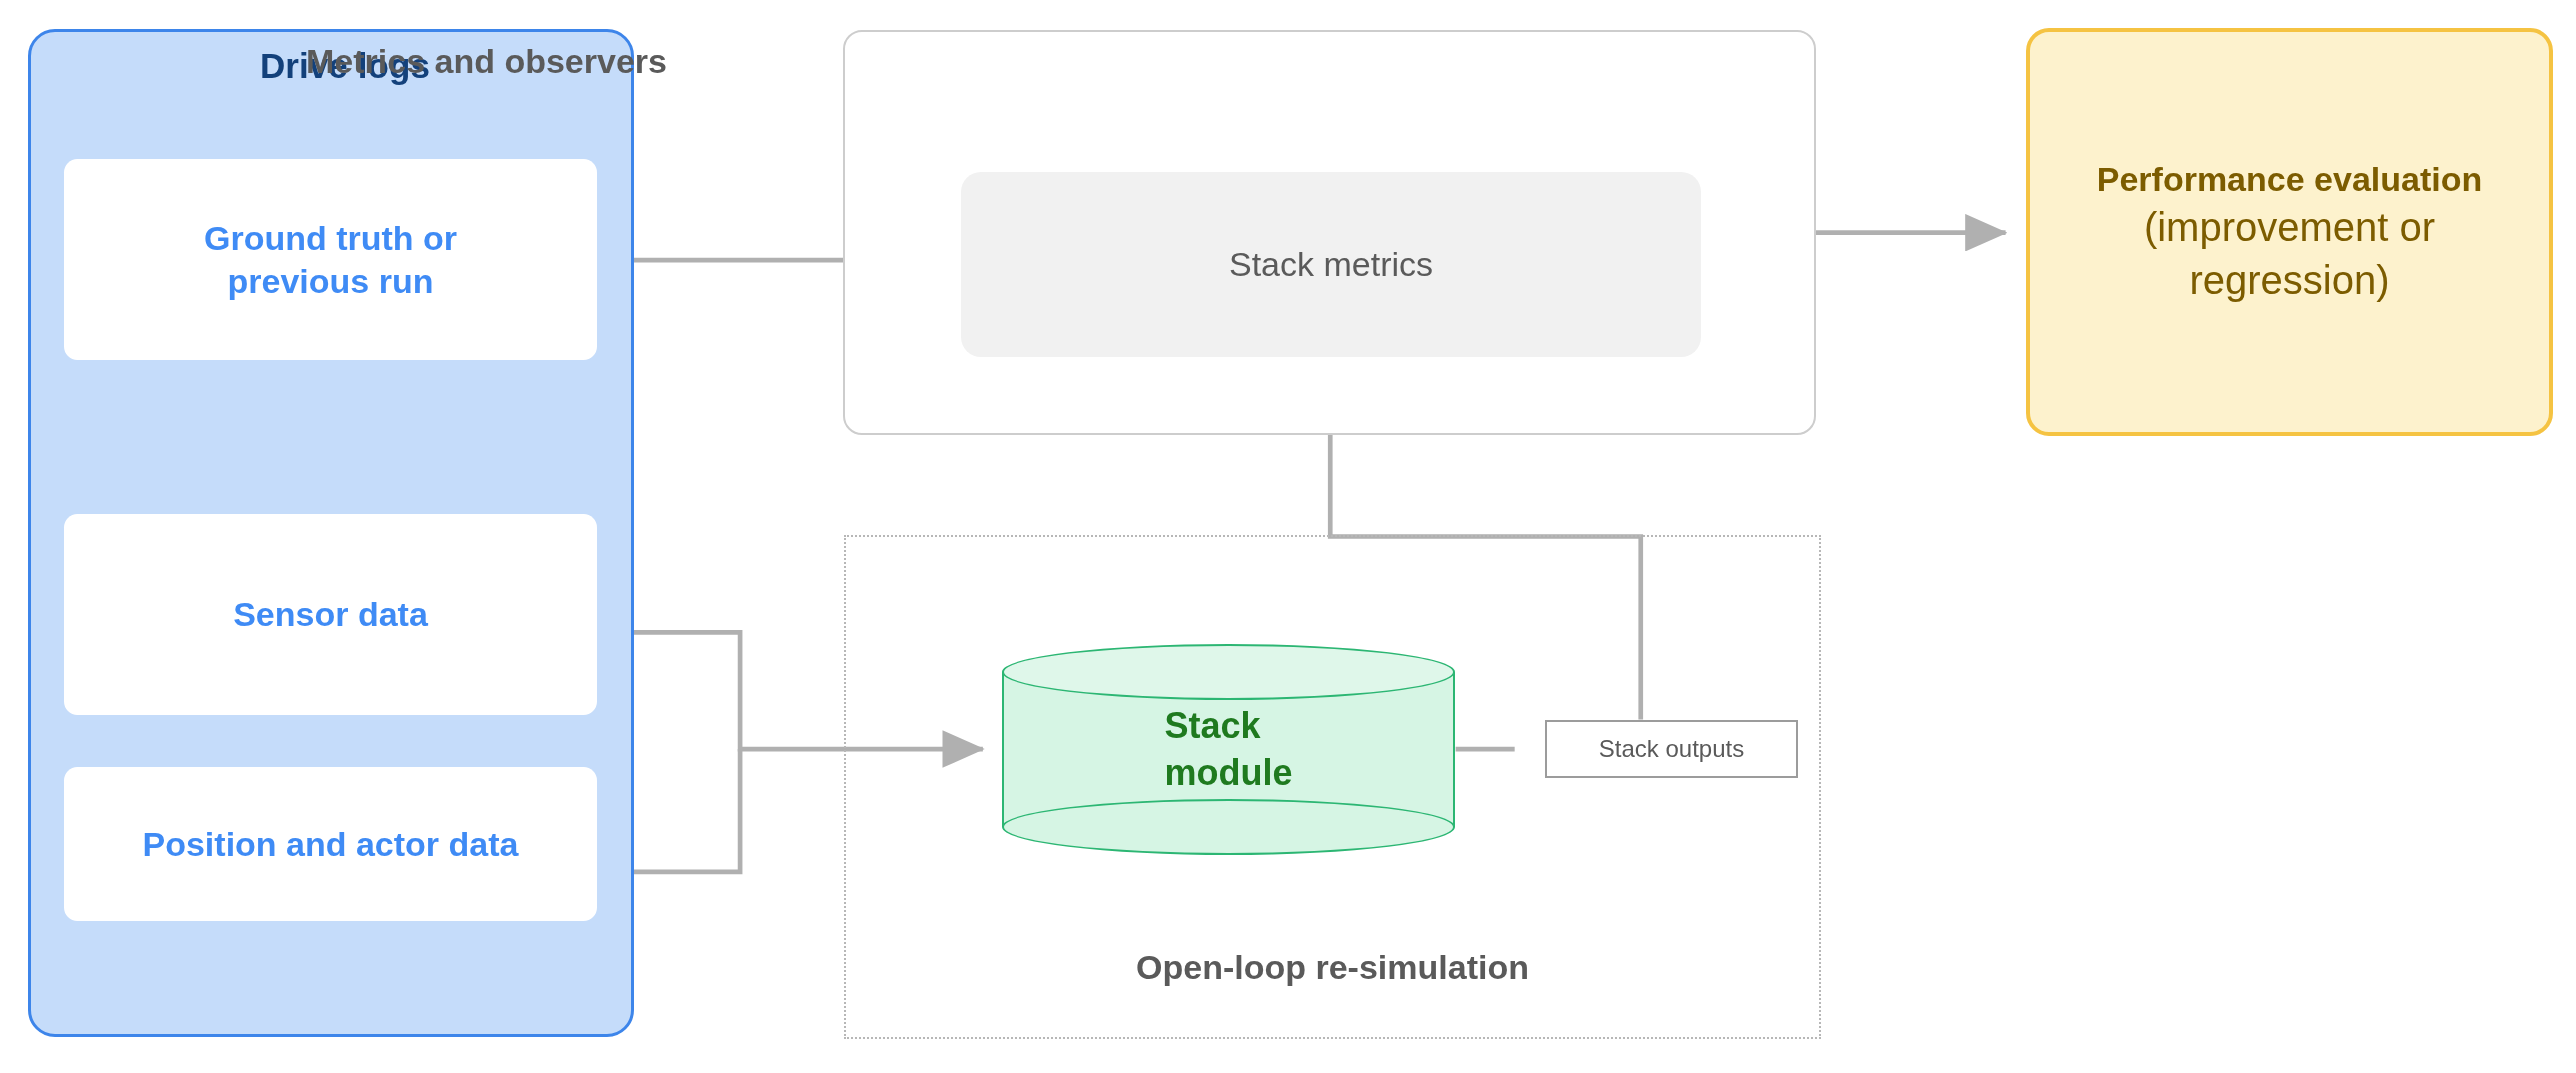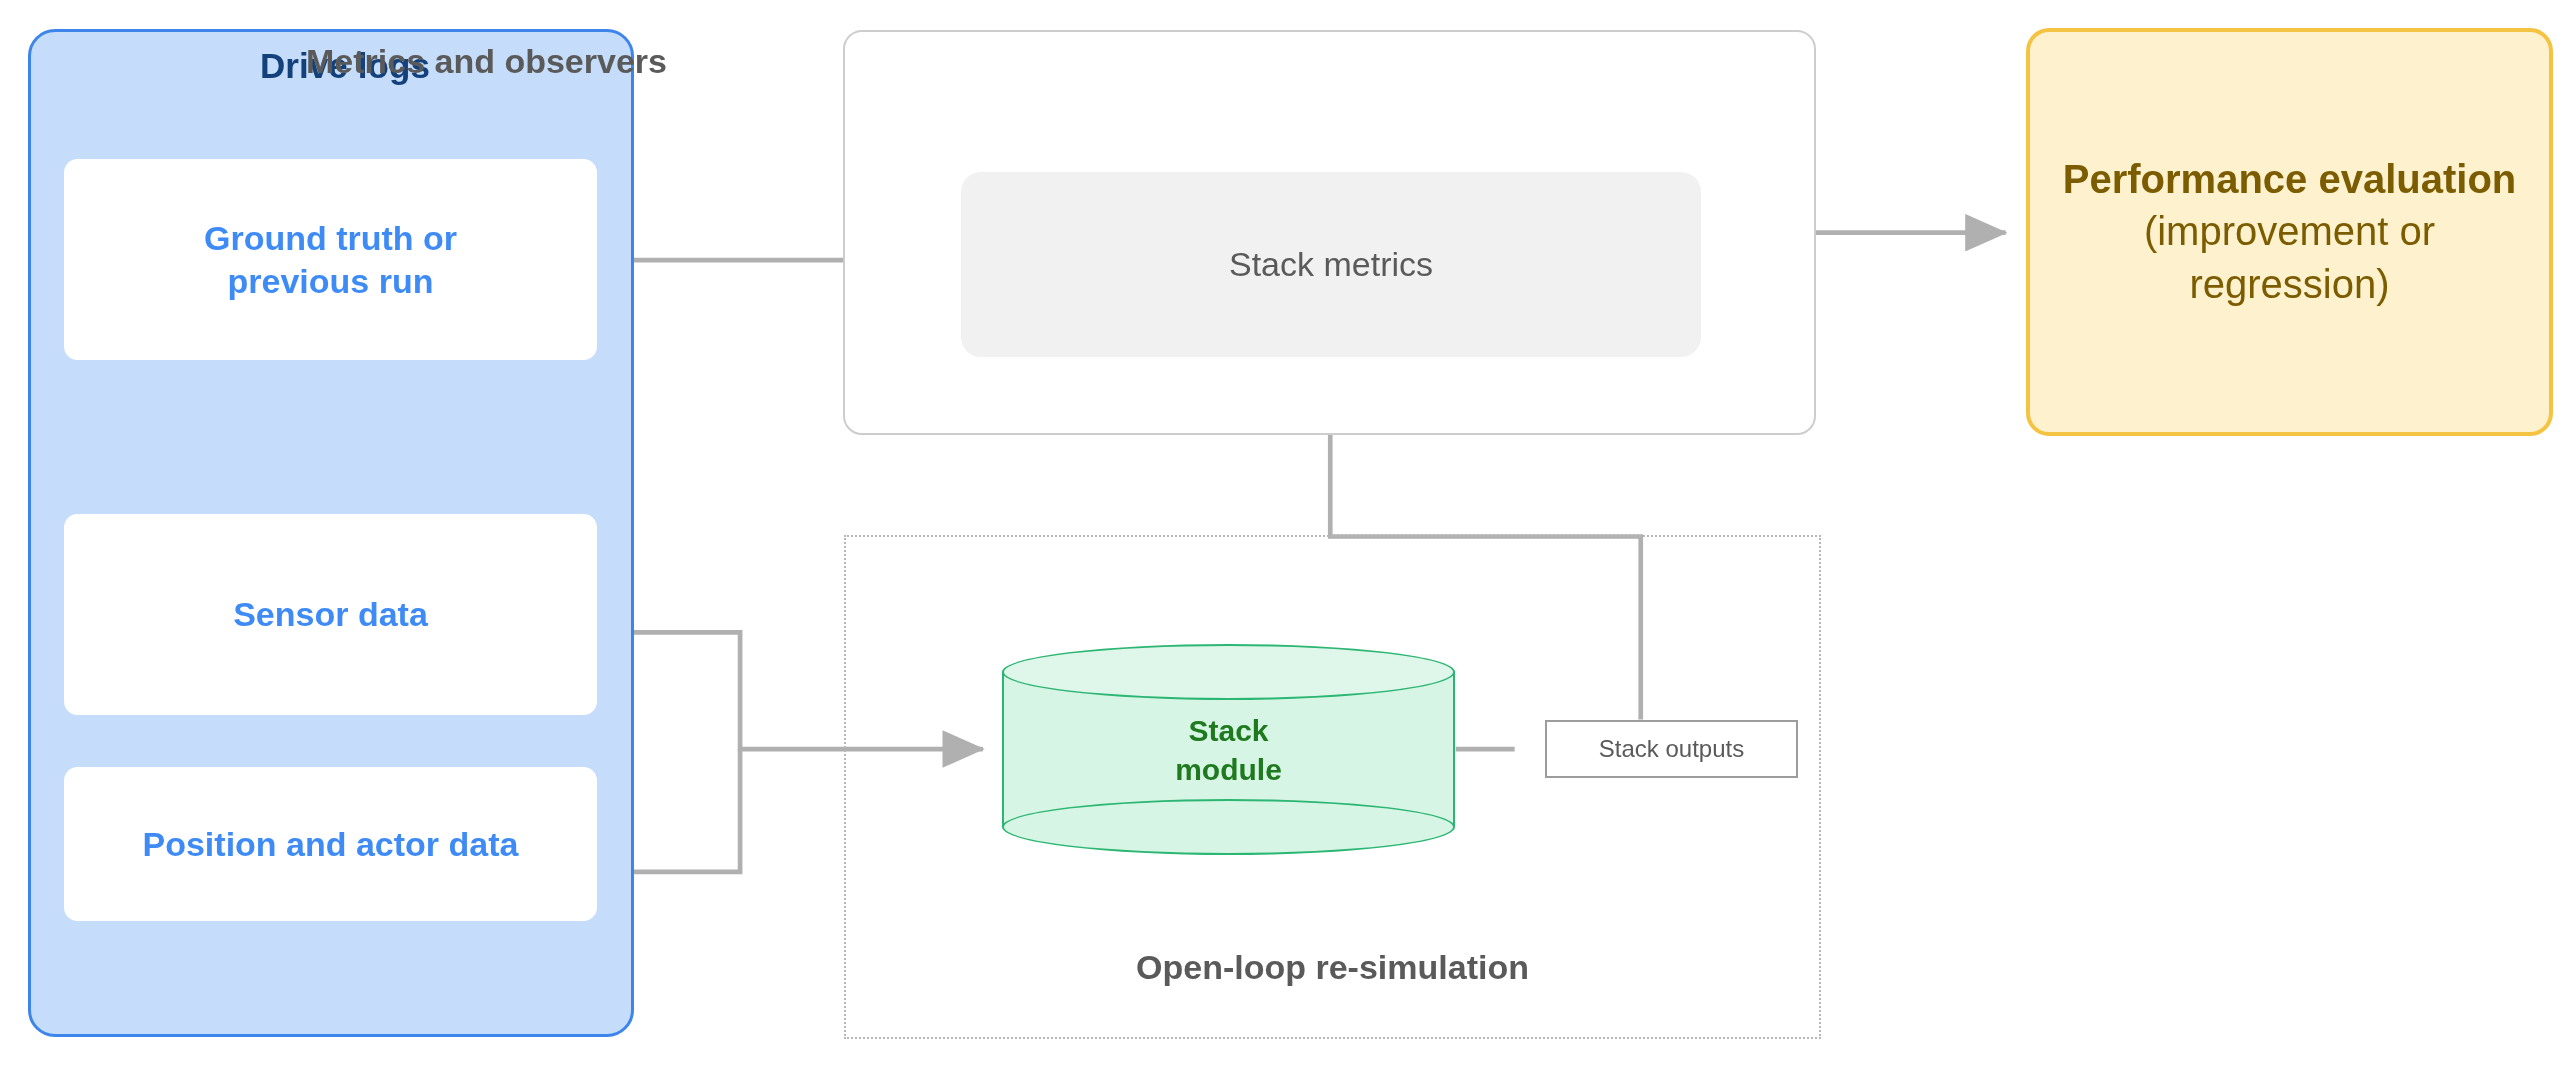--- a/index.html
+++ b/index.html
@@ -113,21 +113,21 @@
     background: #fdf2cd;
     border: 4px solid #f5c342;
     border-radius: 23px;
     box-sizing: border-box;
     display: flex;
     flex-direction: column;
     align-items: center;
     justify-content: center;
   }
   .performance-title {
-    font-size: 40px;
+    font-size: 34px;
     font-weight: bold;
     color: #7c5c00;
     line-height: 1.3;
     text-align: left;
   }
   .performance-sub {
     font-size: 40px;
     color: #7c5c00;
     line-height: 1.32;
     text-align: center;
@@ -185,22 +185,22 @@
     border-radius: 50%;
     box-sizing: border-box;
   }
   .cyl-label {
     position: absolute;
     left: 0; top: 0;
     width: 453px; height: 211px;
     display: flex;
     align-items: center;
     justify-content: center;
-    text-align: center;
-    font-size: 30px;
+    text-align: left;
+    font-size: 36px;
     font-weight: bold;
     color: #1f7a1f;
     line-height: 1.3;
   }
 
   
   .stack-outputs-box {
     position: absolute;
     left: 1515px; top: 720px;
     width: 253px; height: 58px;

